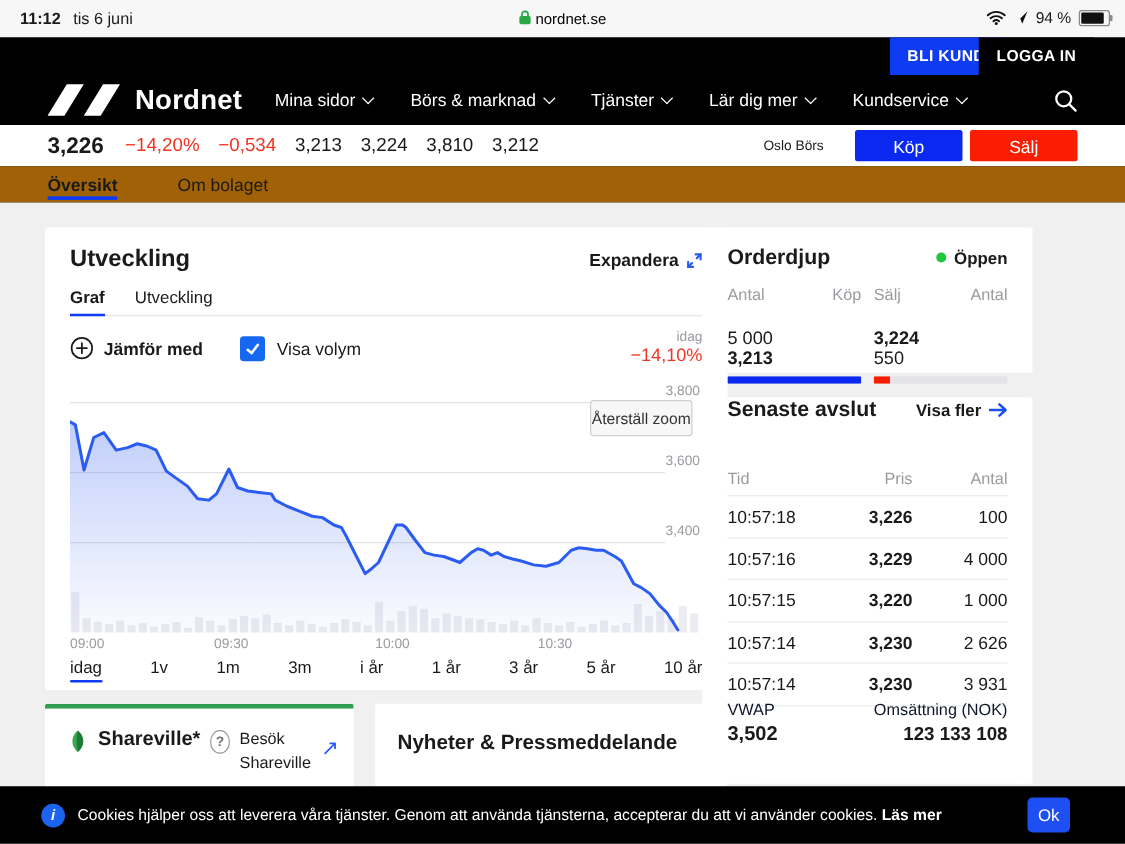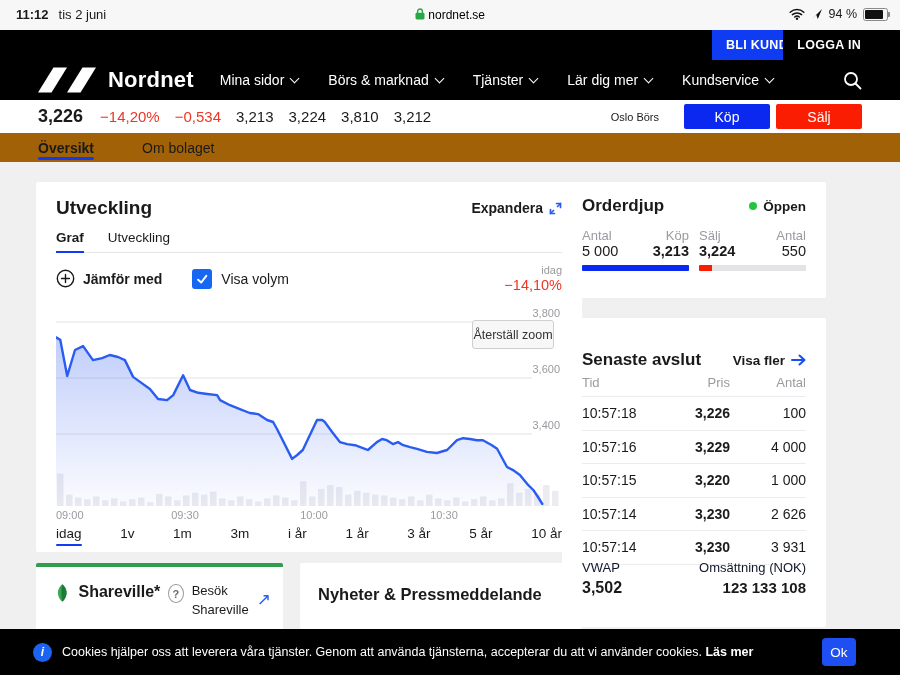--- a/index.html
+++ b/index.html
@@ -79,27 +79,27 @@
   .range.active:after{content:"";position:absolute;left:0;right:0;bottom:0;height:2.5px;background:#0f3bf2;border-radius:2px;}
   
   #odcard{left:562px;top:20px;width:264px;height:116px;}
   #od-head{position:absolute;left:20px;top:14px;right:20px;display:flex;align-items:center;}
   #od-title{font-size:17px;font-weight:700;}
   #od-status{margin-left:auto;display:flex;align-items:center;gap:6px;font-size:13.5px;font-weight:700;}
   .greendot{width:8px;height:8px;border-radius:50%;background:#1fc73c;}
   #od-grid{position:absolute;left:20px;right:20px;top:46px;display:grid;grid-template-columns:1fr 1fr;column-gap:10px;}
   .od-col{display:flex;flex-direction:column;}
   .od-hdr{display:flex;justify-content:space-between;font-size:13px;color:#9a9aa0;}
-  .od-val{display:flex;justify-content:space-between;font-size:14.5px;margin-top:0;}
+  .od-val{display:flex;justify-content:space-between;font-size:14.5px;margin-top:20px;flex-direction:column;}
   .bold{font-weight:700;}
   .od-bar{height:6px;margin-top:6px;border-radius:1px;background:#e4e4e6;position:relative;overflow:hidden;}
   .od-bar .seg{position:absolute;left:0;top:0;bottom:0;}
   
   #trcard{left:562px;top:156px;width:264px;height:309px;}
-  #tr-head{position:absolute;left:20px;top:32px;right:20px;display:flex;align-items:center;}
+  #tr-head{position:absolute;left:20px;top:0;right:20px;display:flex;align-items:center;}
   #tr-title{font-size:17px;font-weight:700;}
   #tr-more{margin-left:auto;display:flex;align-items:center;gap:6px;font-size:13.5px;font-weight:700;cursor:pointer;}
   #tr-table{position:absolute;left:20px;right:20px;top:50px;}
   .tr-row{display:grid;grid-template-columns:86px 62px 1fr;align-items:center;height:32.5px;
           border-bottom:1px solid #ececee;font-size:14px;}
   .tr-row.hdr{color:#9a9aa0;font-size:13px;height:28px;}
   .tr-c2{text-align:right;}
   .tr-c3{text-align:right;}
   #tr-foot{position:absolute;left:20px;right:20px;top:242px;}
   .tf-lbls{display:flex;justify-content:space-between;font-size:13px;color:#0f172a;}
@@ -123,21 +123,21 @@
   #ctext{color:#fff;font-size:12.5px;margin-left:10px;}
   #clink{font-weight:700;cursor:pointer;}
   #cok{margin-left:auto;margin-right:44px;width:34px;height:28px;background:#1d4ff2;border-radius:4px;
        color:#fff;font-size:13.5px;display:flex;align-items:center;justify-content:center;cursor:pointer;}
 </style>
 </head>
 <body>
 
 <div id="statusbar" class="abs">
   <div id="sb-left" class="abs">
-    <span>11:12</span><span id="sb-date">tis 2 juni</span>
+    <span>11:12</span><span id="sb-date">tis 6 juni</span>
   </div>
   <div id="sb-center" class="abs">
     <svg width="10" height="12" viewBox="0 0 10 12" style="vertical-align:-1px">
         <path d="M2.6 5V3.4a2.4 2.4 0 0 1 4.8 0V5" fill="none" stroke="#27a845" stroke-width="1.4"></path>
         <rect x="0.5" y="4.8" width="9" height="6.6" rx="1.4" fill="#27a845"></rect>
       </svg>
     <span>nordnet.se</span>
   </div>
   <div id="sb-right" class="abs">
     <svg width="16" height="12" viewBox="0 0 16 12">

